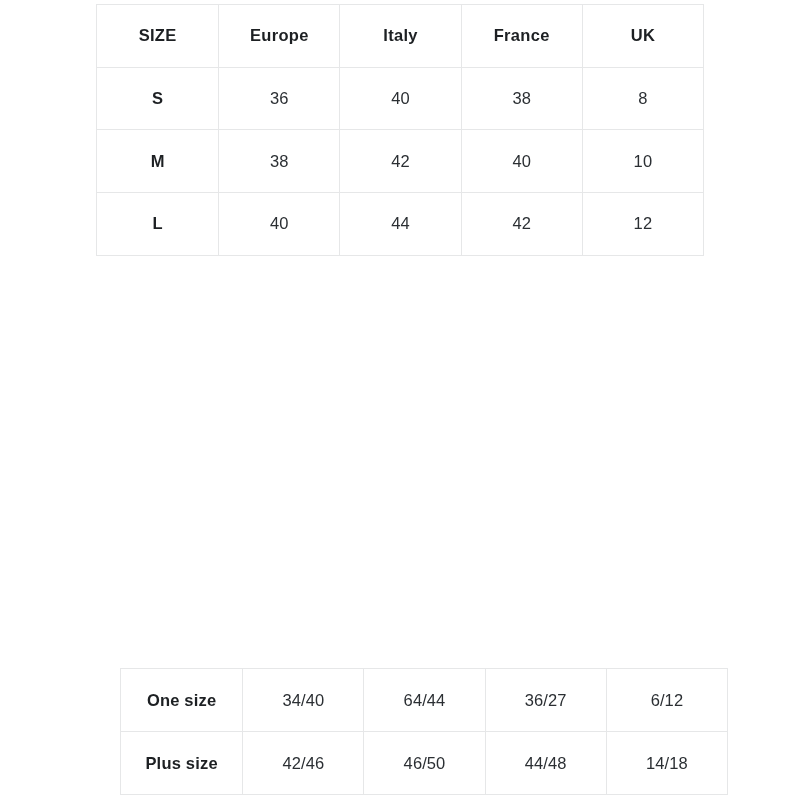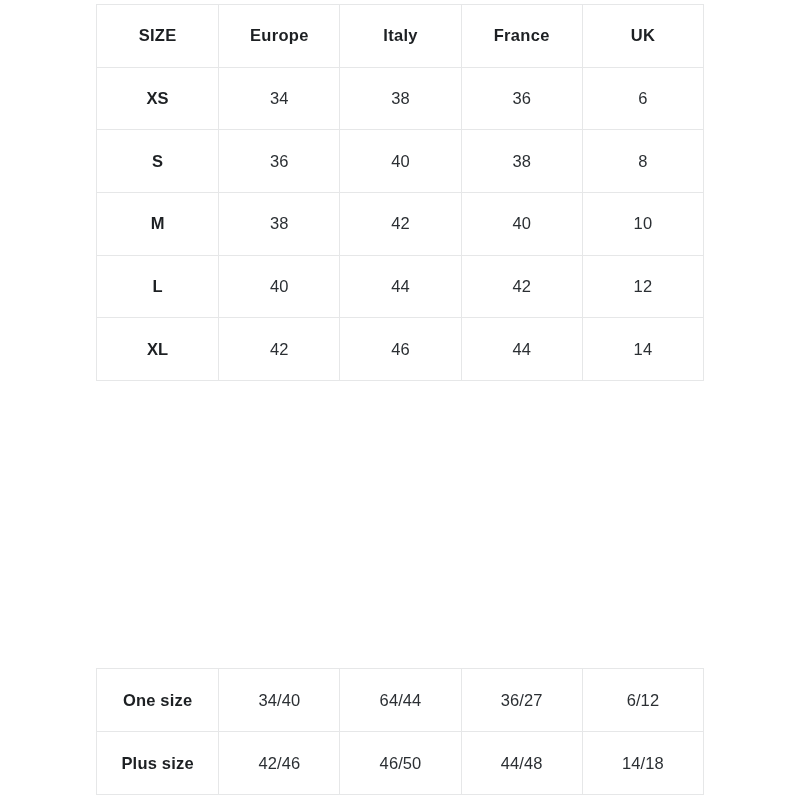--- a/index.html
+++ b/index.html
@@ -17,21 +17,21 @@
     height: 800px;
     position: relative;
     background: #ffffff;
     overflow: hidden;
   }
   .table-wrap {
     position: absolute;
     left: 96px;
   }
   #main-table-wrap { top: 4px; }
-  #secondary-table-wrap { top: 668px; }
+  #secondary-table-wrap { top: 668px; margin-left: 24px; }
 
   table.size-table {
     border-collapse: collapse;
     table-layout: fixed;
     width: 608px;
   }
   table.size-table col.c-label { width: 117px; }
   table.size-table col.c-val { width: 116px; }
 
   table.size-table td,
@@ -84,53 +84,39 @@
         <tr>
           <th>SIZE</th>
           <th>Europe</th>
           <th>Italy</th>
           <th>France</th>
           <th>UK</th>
         </tr>
       </thead>
       <tbody>
         <tr>
-          <td class="rowhead">XS</td>
-          <td>34</td>
-          <td>38</td>
-          <td>36</td>
-          <td>6</td>
-        </tr>
-        <tr>
           <td class="rowhead">S</td>
           <td>36</td>
           <td>40</td>
           <td>38</td>
           <td>8</td>
         </tr>
         <tr>
           <td class="rowhead">M</td>
           <td>38</td>
           <td>42</td>
           <td>40</td>
           <td>10</td>
         </tr>
         <tr>
           <td class="rowhead">L</td>
           <td>40</td>
           <td>44</td>
           <td>42</td>
           <td>12</td>
-        </tr>
-        <tr>
-          <td class="rowhead">XL</td>
-          <td>42</td>
-          <td>46</td>
-          <td>44</td>
-          <td>14</td>
         </tr>
       </tbody>
     </table>
   </div>
 
   <div class="table-wrap" id="secondary-table-wrap">
     <table class="size-table" id="secondary-table">
       <colgroup>
         <col class="c-label">
         <col class="c-val">

